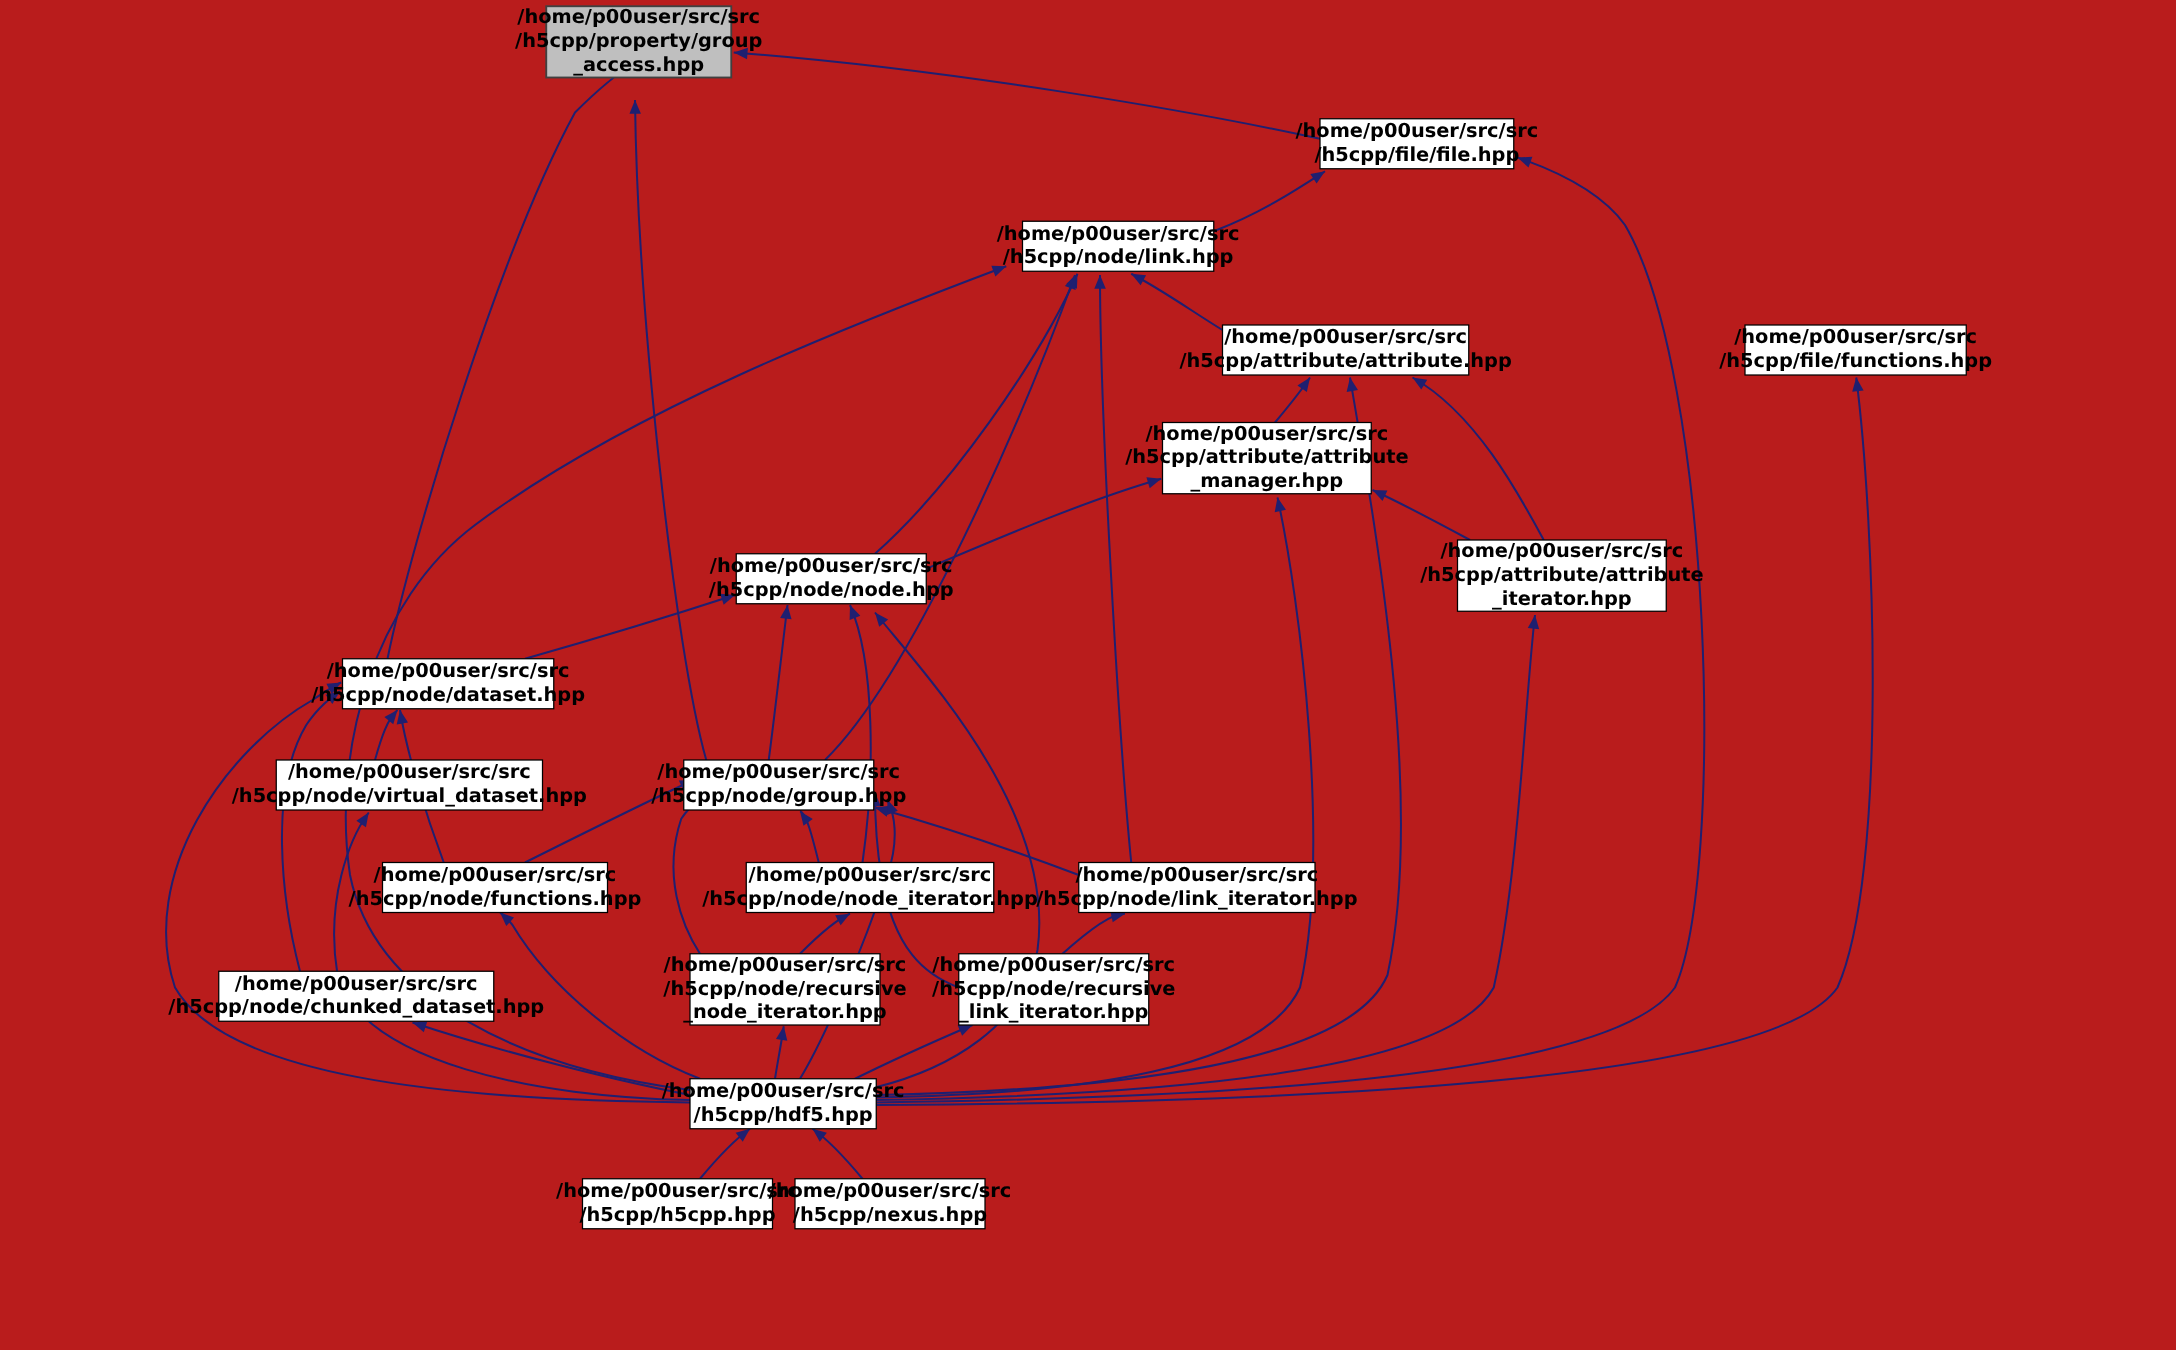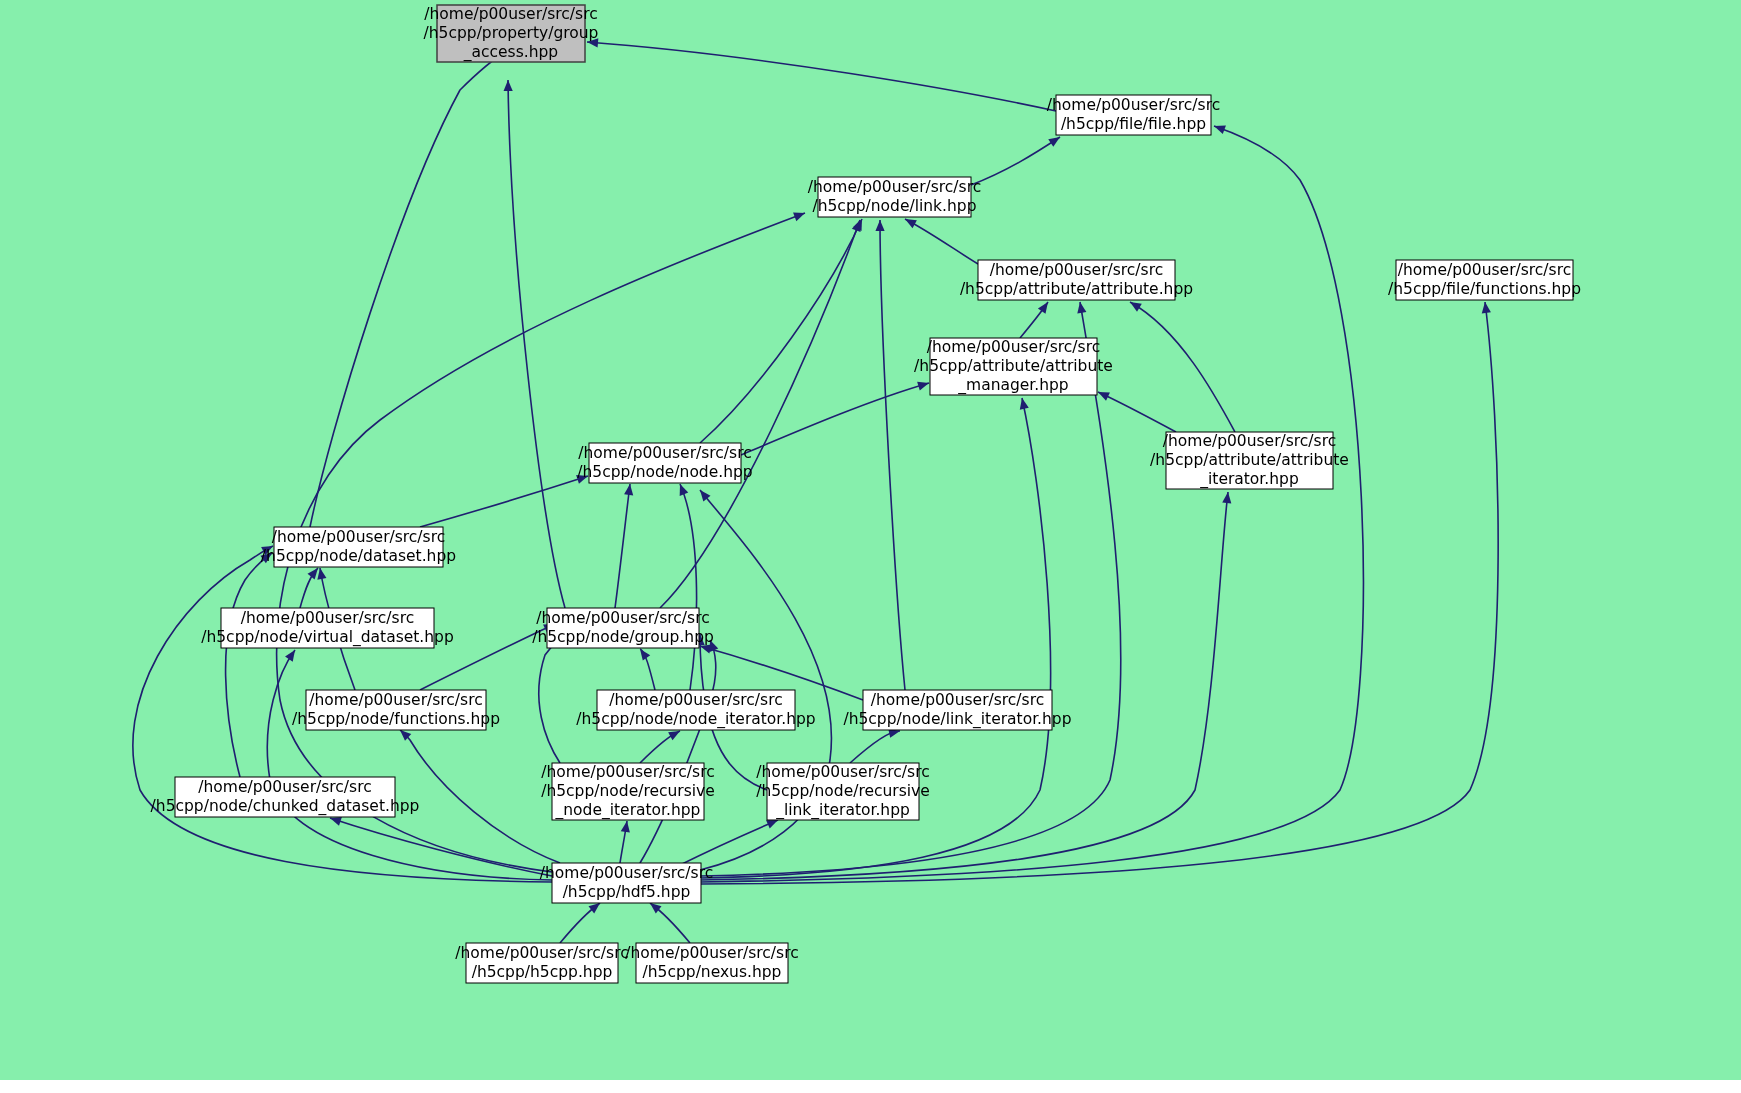--- a/index.html
+++ b/index.html
@@ -4,22 +4,23 @@
 <style>
   html, body {
     margin: 0;
     padding: 0;
     background: #ffffff;
   }
   #graph-root {
     position: relative;
     width: 1741px;
     height: 1080px;
-    background: #86efac;
+    background: #b91c1c;
     font-family: "DejaVu Sans", "Liberation Sans", sans-serif;
+    font-weight: bold;
   }
   svg.graph-canvas {
     position: absolute;
     left: 0;
     top: 0;
     width: 1741px;
     height: 1093px;
   }
   .node-box {
     fill: #ffffff;

